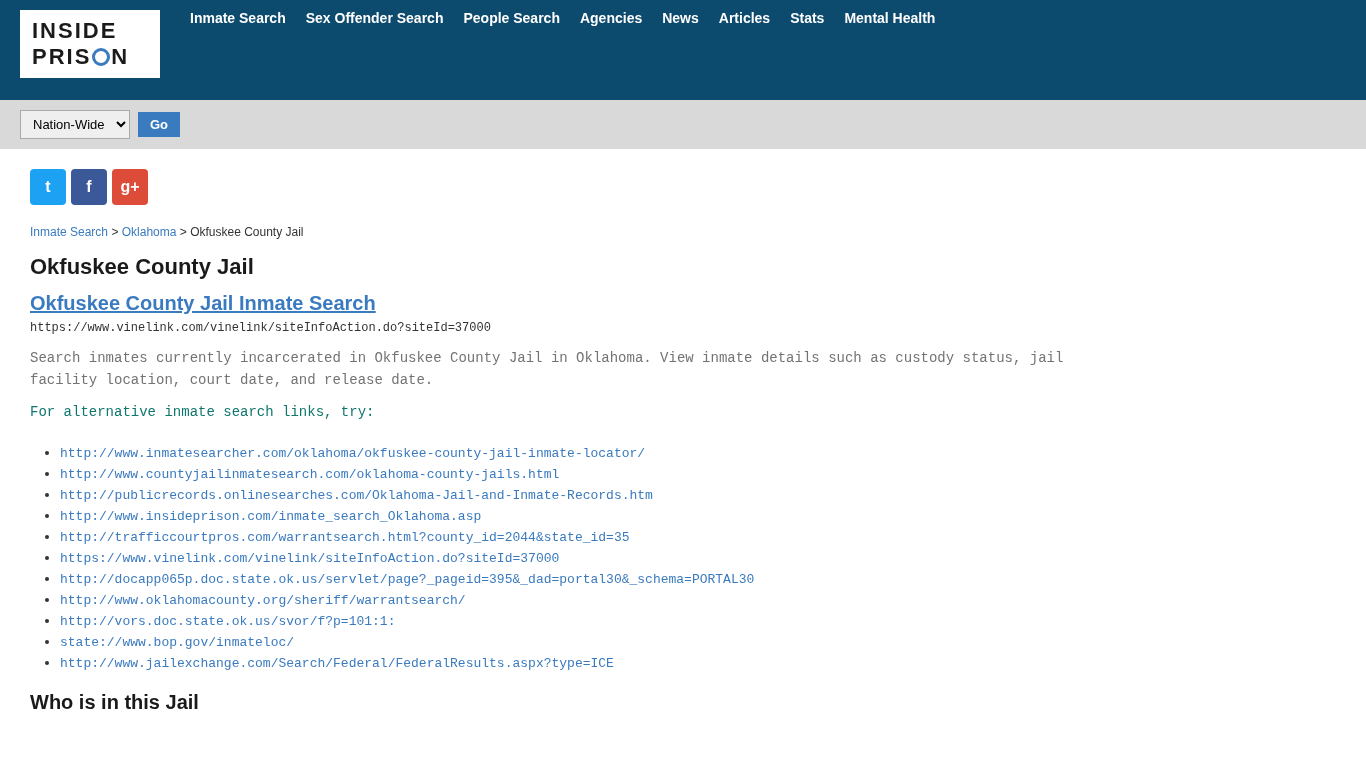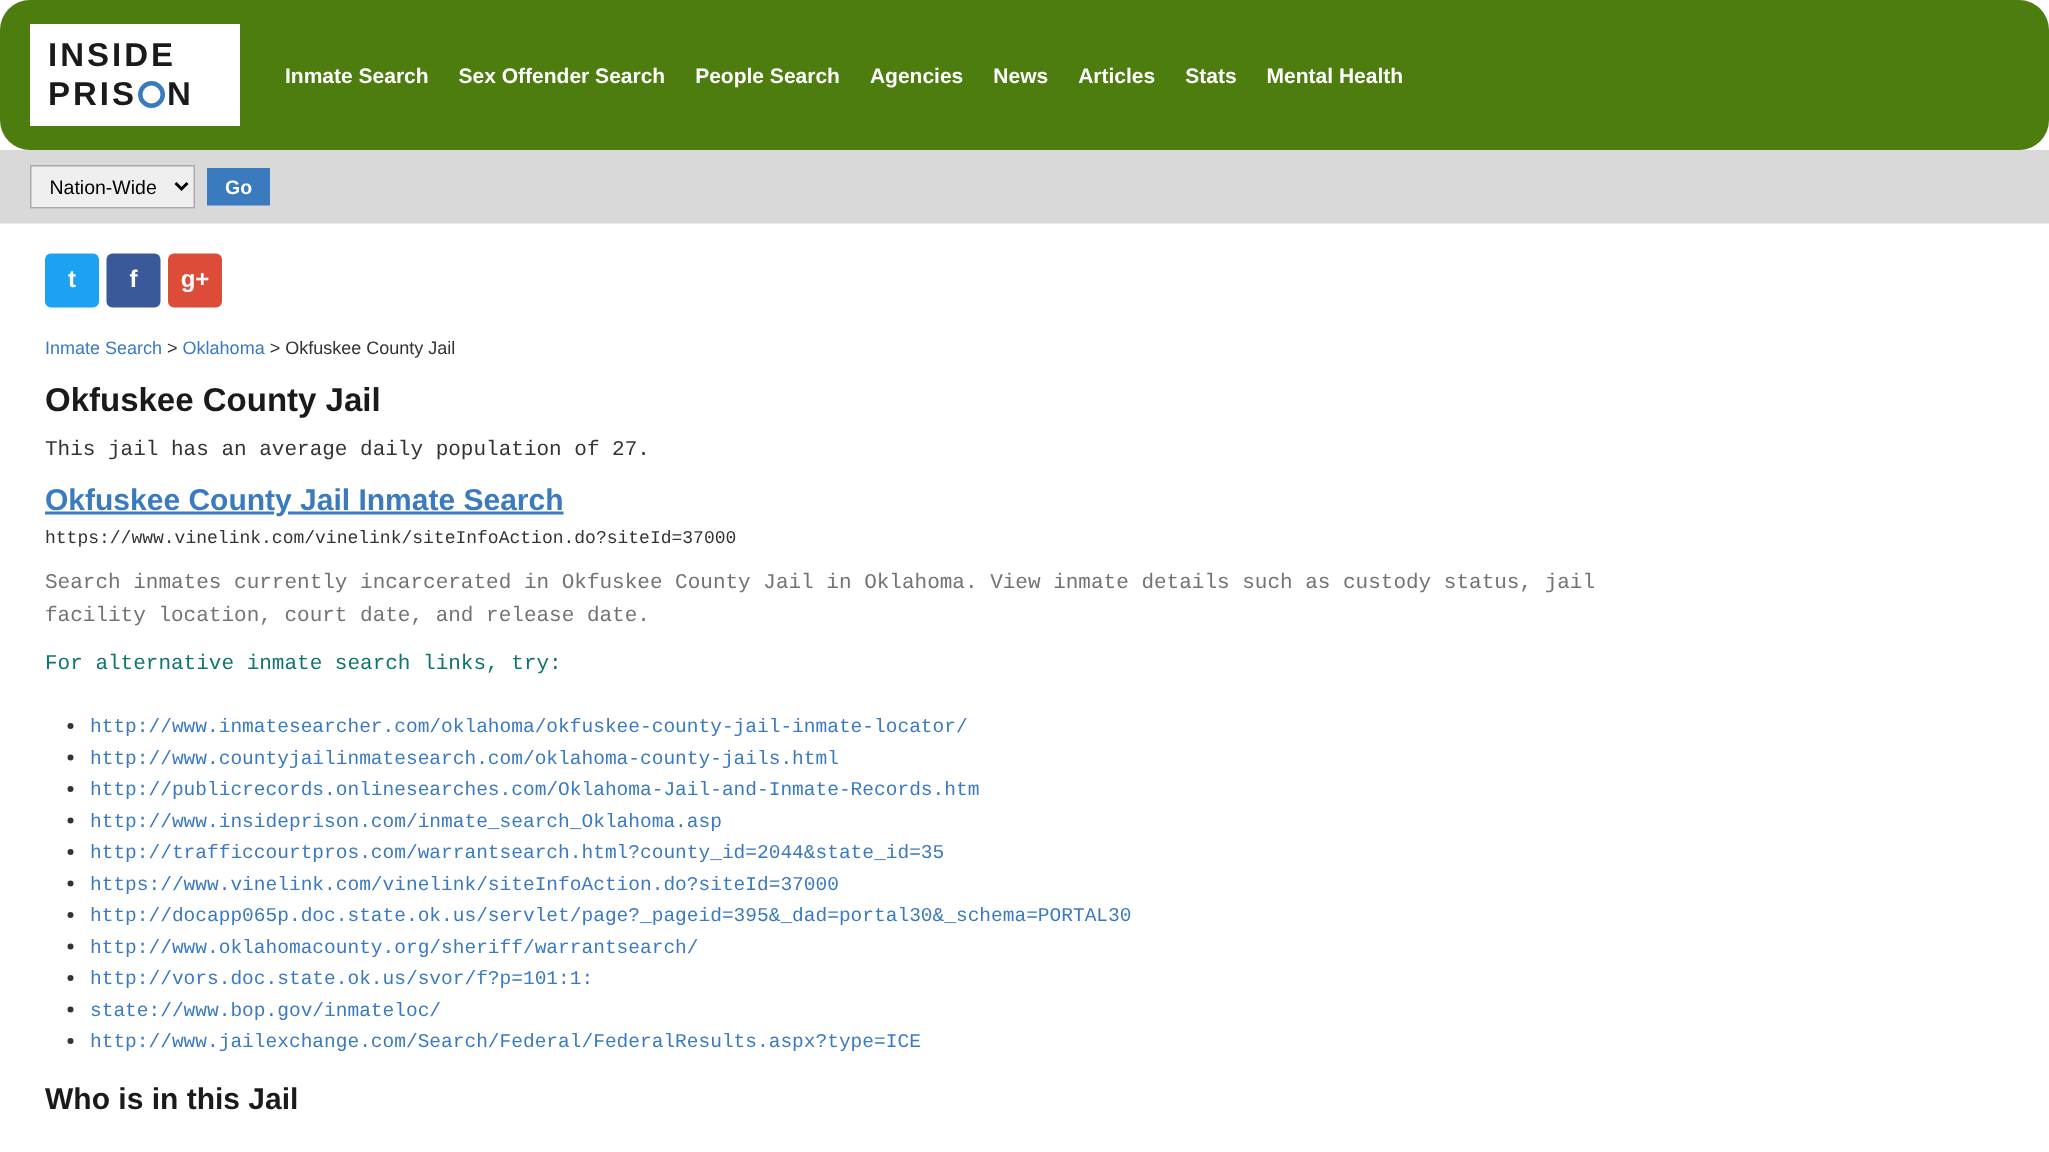--- a/index.html
+++ b/index.html
@@ -1,25 +1,24 @@
 <!DOCTYPE html>
 <html><head>
   <meta charset="utf-8">
   <style>
     * { margin: 0; padding: 0; box-sizing: border-box; }
     body { font-family: Arial, sans-serif; font-size: 14px; color: #333; background: #fff; }
 
     
     #header {
-      background-color: #4d7c0f;
-      display: flex;
-      align-items: center;
+      background-color: #0c4a6e;
+      display: flex;
+      align-items: flex-start;
       padding: 10px 20px;
       min-height: 100px;
-      border-radius: 20px;
     }
     #logo-box {
       background: #fff;
       border: 2px solid #fff;
       padding: 6px 10px;
       margin-right: 30px;
       min-width: 140px;
     }
     #logo-text-inside {
       font-size: 22px;
@@ -233,21 +232,20 @@
   <div id="breadcrumb">
     <a href="#">Inmate Search</a>
     <span> &gt; </span>
     <a href="#">Oklahoma</a>
     <span> &gt; </span>
     <span>Okfuskee County Jail</span>
   </div>
 
   <h1>Okfuskee County Jail</h1>
 
-  <p class="description">This jail has an average daily population of 27.</p>
 
   <a href="#" class="inmate-search-link">Okfuskee County Jail Inmate Search</a>
   <div class="url-text">https://www.vinelink.com/vinelink/siteInfoAction.do?siteId=37000</div>
 
   <p class="search-description">Search inmates currently incarcerated in Okfuskee County Jail in Oklahoma. View inmate details such as custody status, jail facility location, court date, and release date.</p>
 
   <p class="alt-links-intro">For alternative inmate search links, try:</p>
   <ul class="link-list">
     <li><a href="#">http://www.inmatesearcher.com/oklahoma/okfuskee-county-jail-inmate-locator/</a></li>
     <li><a href="#">http://www.countyjailinmatesearch.com/oklahoma-county-jails.html</a></li>

